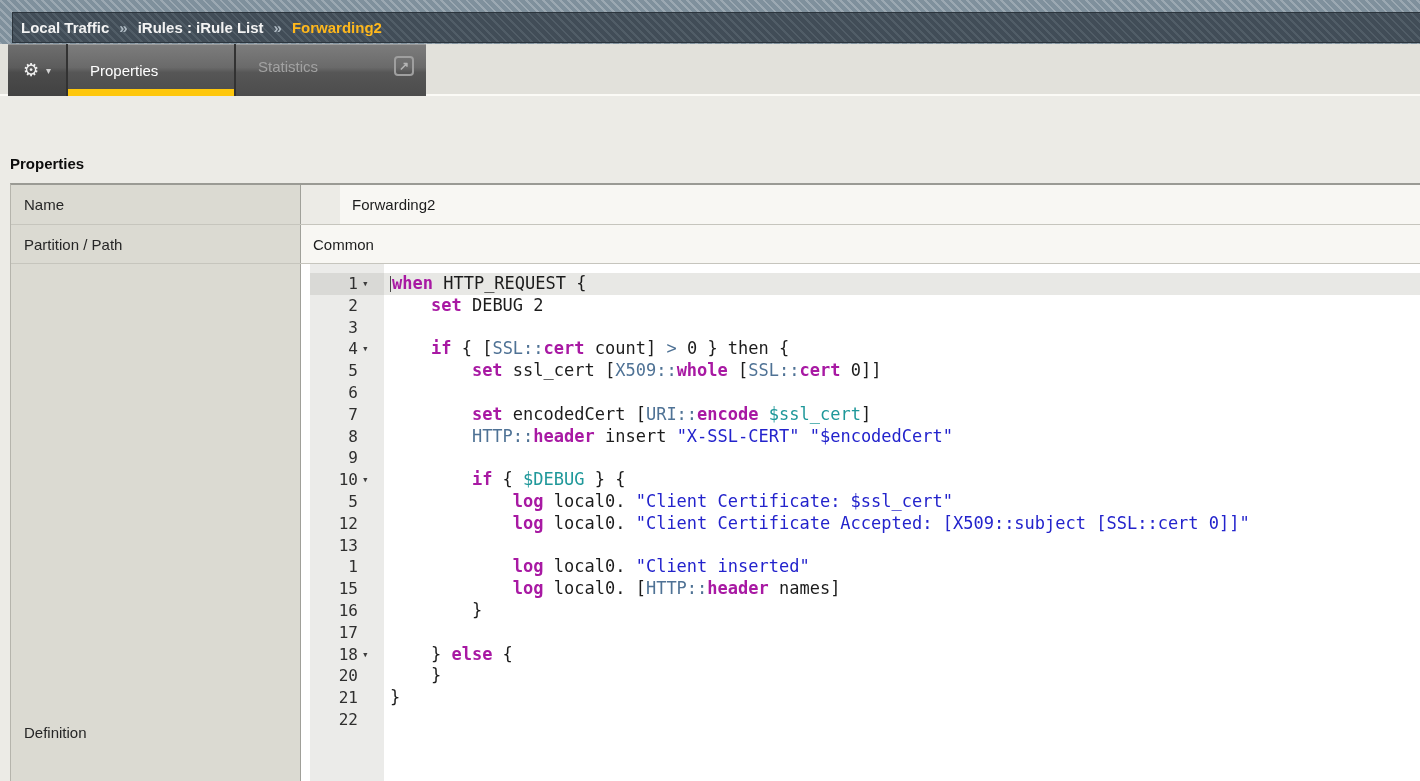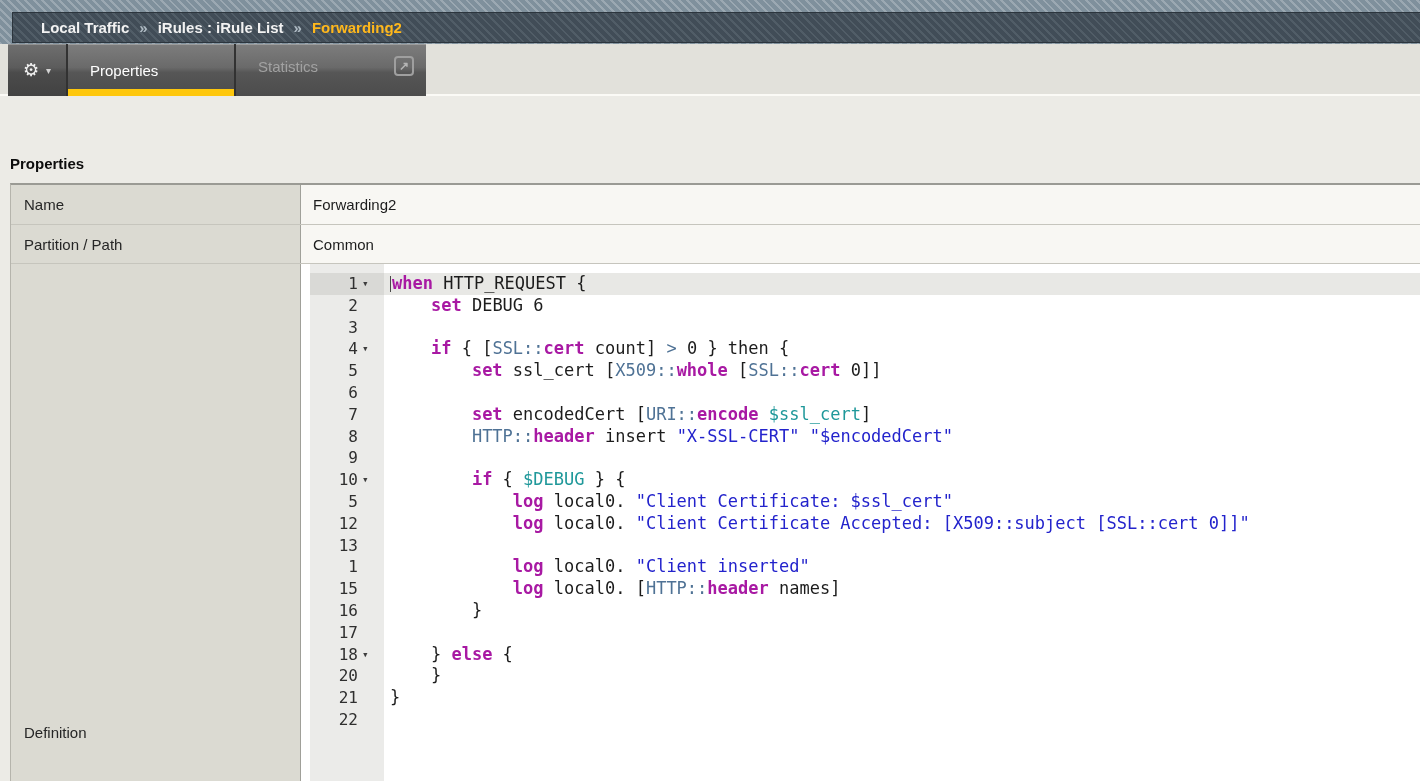--- a/index.html
+++ b/index.html
@@ -9,21 +9,21 @@
   
   .top-band { position:absolute; top:0; left:0; right:0; height:44px;
     background:#7f909c;
     background-image:repeating-linear-gradient(45deg, rgba(255,255,255,.22) 0 2px, rgba(255,255,255,0) 2px 6px); }
 
   
   .crumb-bar { position:absolute; top:12px; left:12px; right:0; height:31px;
     background:#46535e;
     background-image:repeating-linear-gradient(45deg, rgba(255,255,255,.06) 0 2px, rgba(0,0,0,.08) 2px 6px);
     border:1px solid #2c353d; border-right:none;
-    display:flex; align-items:center; padding-left:28px;
+    display:flex; align-items:center; padding-left:8px;
     font-size:15px; font-weight:bold; color:#f2f2f2; }
   .crumb-bar .sep { color:#aebac3; margin:0 10px; font-weight:bold; }
   .crumb-link { color:#f2f2f2; cursor:pointer; }
   .crumb-current { color:var(--breadcrumb_current,#ffb81c); }
 
   
   .tab-strip { position:absolute; top:44px; left:0; right:0; height:52px;
     background:#e2e1db; border-bottom:2px solid #fbfaf6; }
   .tabs-box { position:absolute; left:8px; top:0; height:52px; display:flex;
     background:#3a3a3a; }
@@ -46,21 +46,21 @@
 
   
   .section-title { position:absolute; top:155px; left:10px;
     font-size:15px; font-weight:bold; color:#0d0d0d; }
 
   
   .prop-table { position:absolute; left:10px; top:183px; right:0; bottom:0;
     border-top:2px solid #9a9a94; border-left:1px solid #b5b4ac;
     display:flex; flex-direction:column; }
   .prow { display:flex; border-top:1px solid #c6c5bd; }
-  .prow:first-child { border-top:none; }
+  .prow:first-child { border-top:none;gap:39px; }
   .prow-name, .prow-part { height:39px; }
   .prow-def { flex:1; }
   .pcell-l { width:290px; flex:0 0 290px; background:#dbdad2;
     border-right:1px solid #a0a099; position:relative;
     font-size:15px; color:#262626; }
   .prow-name .pcell-l, .prow-part .pcell-l { display:flex; align-items:center; padding-left:13px; }
   .pcell-r { flex:1; background:#f8f7f3; display:flex; align-items:center;
     padding-left:12px; font-size:15px; color:#1c1c1c; }
   .def-label { position:absolute; left:13px; top:454px;margin-top:6px; }
   .pcell-editor { flex:1; background:#ffffff; position:relative; overflow:hidden; padding:0; }
@@ -142,21 +142,21 @@
       <div class="gutter-strip"></div>
       <div class="code-lines">
           <div class="cl active">
             <span class="ln">1</span>
             <span class="fd">▾</span>
             <span class="cd"><span class="tk-kw">when</span><span class="tk-pl"> HTTP_REQUEST {</span></span>
           </div>
           <div class="cl">
             <span class="ln">2</span>
             <span class="fd"></span>
-            <span class="cd"><span class="tk-pl">    </span><span class="tk-kw">set</span><span class="tk-pl"> DEBUG 6</span></span>
+            <span class="cd"><span class="tk-pl">    </span><span class="tk-kw">set</span><span class="tk-pl"> DEBUG 2</span></span>
           </div>
           <div class="cl">
             <span class="ln">3</span>
             <span class="fd"></span>
             <span class="cd"></span>
           </div>
           <div class="cl">
             <span class="ln">4</span>
             <span class="fd">▾</span>
             <span class="cd"><span class="tk-pl">    </span><span class="tk-kw">if</span><span class="tk-pl"> { [</span><span class="tk-ns">SSL::</span><span class="tk-kw">cert</span><span class="tk-pl"> count] </span><span class="tk-op">&gt;</span><span class="tk-pl"> 0 } then {</span></span>

